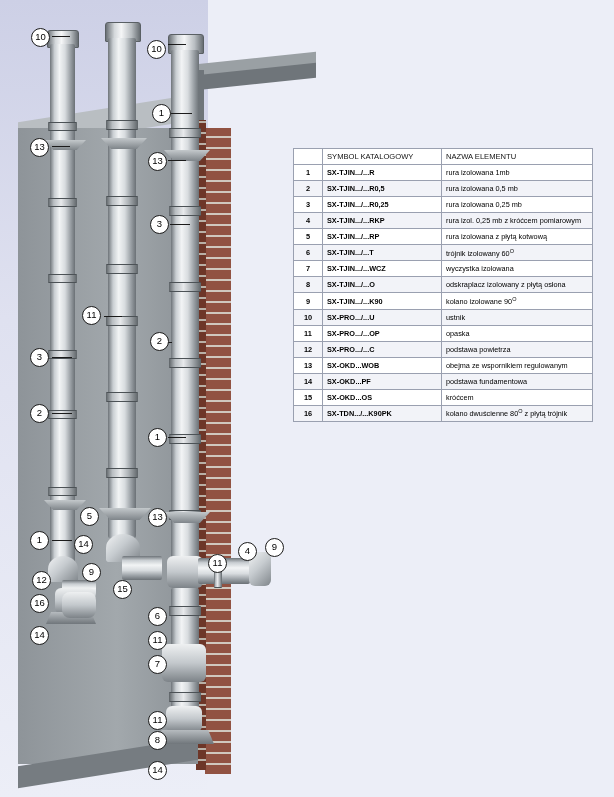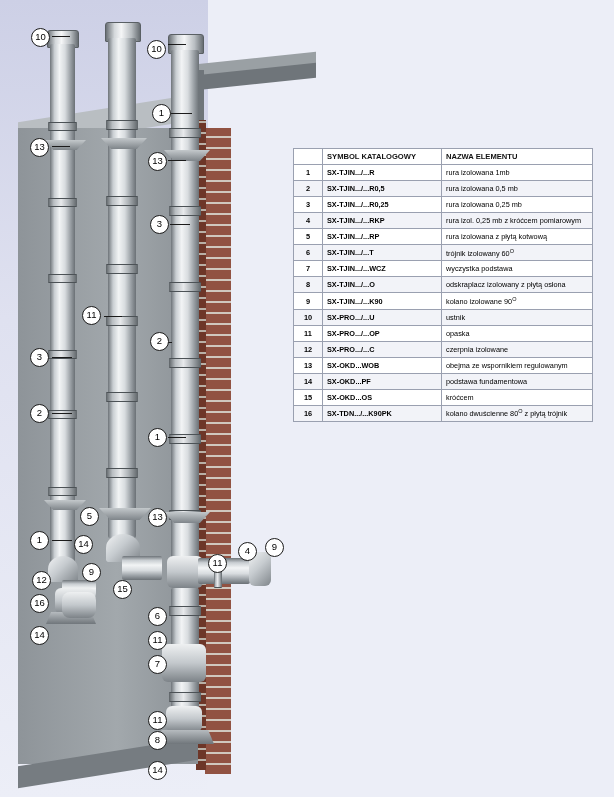--- a/index.html
+++ b/index.html
@@ -113,21 +113,21 @@
     font-size:7.4px;
     background:#fff;
   }
   #legend th,#legend td{
     border:1px solid #9aa0b0;
     padding:2.5px 4px;
     text-align:left;
     vertical-align:middle;
     height:10px;
   }
-  #legend th{font-size:7.6px;font-weight:bold;color:#111;background:#ffffff;}
+  #legend th{font-size:7.6px;font-weight:normal;color:#111;background:#ffffff;}
   #legend td.num{width:20px;text-align:center;font-weight:bold;font-size:7.4px;}
   #legend td.sym{width:110px;font-weight:bold;font-size:7.3px;}
   #legend td.nam{font-size:7.3px;}
   #legend tr:nth-child(even) td{background:#f2f3f8;}
   #legend tr:nth-child(odd) td{background:#ffffff;}
   sup{font-size:5.5px;}
 </style>
 </head>
 <body>
 
@@ -281,21 +281,21 @@
         <td class="nam">rura izolowana z płytą kotwową</td>
       </tr>
       <tr>
         <td class="num">6</td>
         <td class="sym">SX-TJIN.../...T</td>
         <td class="nam"><span>trójnik izolowany 60</span><sup>O</sup></td>
       </tr>
       <tr>
         <td class="num">7</td>
         <td class="sym">SX-TJIN.../...WCZ</td>
-        <td class="nam">wyczystka podstawa</td>
+        <td class="nam">wyczystka izolowana</td>
       </tr>
       <tr>
         <td class="num">8</td>
         <td class="sym">SX-TJIN.../...O</td>
         <td class="nam">odskraplacz izolowany z płytą osłona</td>
       </tr>
       <tr>
         <td class="num">9</td>
         <td class="sym">SX-TJIN.../...K90</td>
         <td class="nam"><span>kolano izolowane 90</span><sup>O</sup></td>
@@ -306,21 +306,21 @@
         <td class="nam">ustnik</td>
       </tr>
       <tr>
         <td class="num">11</td>
         <td class="sym">SX-PRO.../...OP</td>
         <td class="nam">opaska</td>
       </tr>
       <tr>
         <td class="num">12</td>
         <td class="sym">SX-PRO.../...C</td>
-        <td class="nam">czerpnia izolowane</td>
+        <td class="nam">podstawa powietrza</td>
       </tr>
       <tr>
         <td class="num">13</td>
         <td class="sym">SX-OKD...WOB</td>
         <td class="nam">obejma ze wspornikiem regulowanym</td>
       </tr>
       <tr>
         <td class="num">14</td>
         <td class="sym">SX-OKD...PF</td>
         <td class="nam">podstawa fundamentowa</td>

